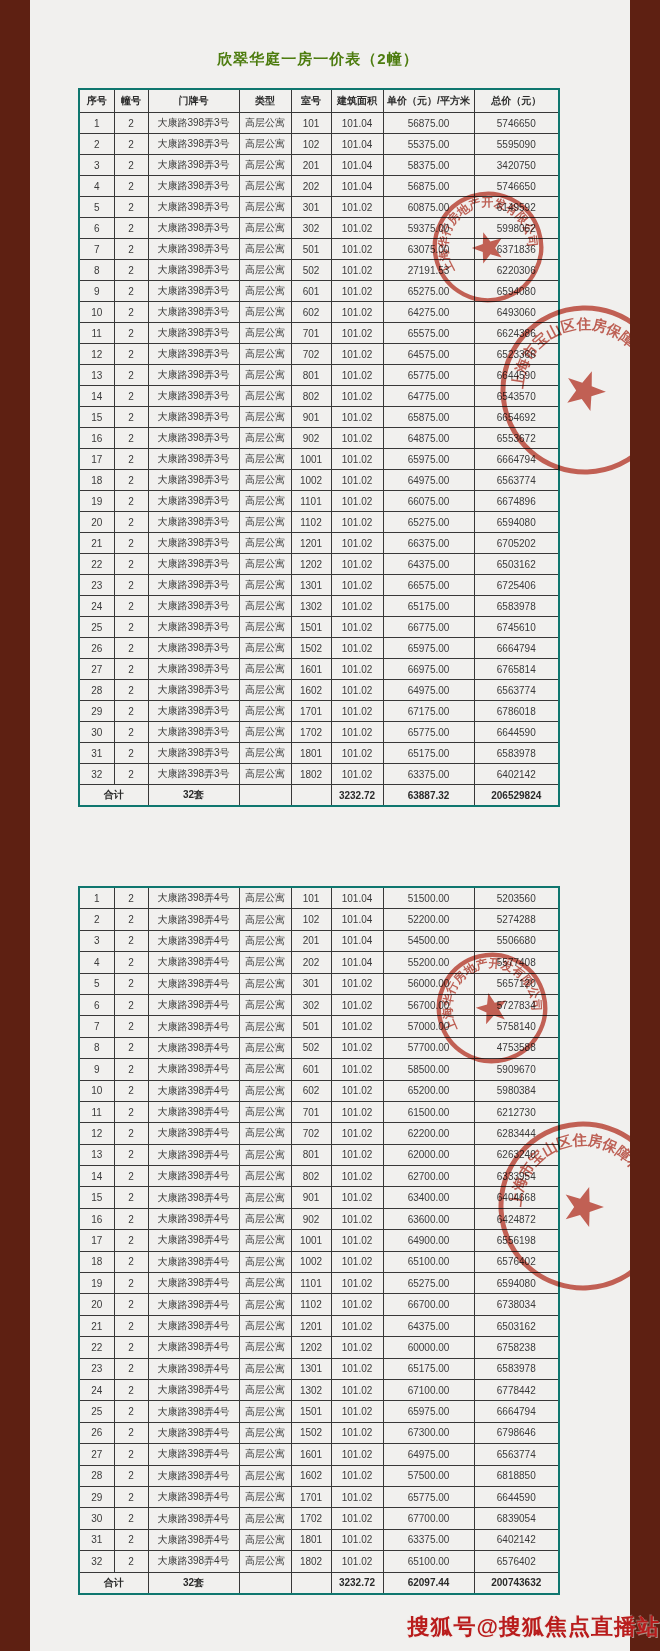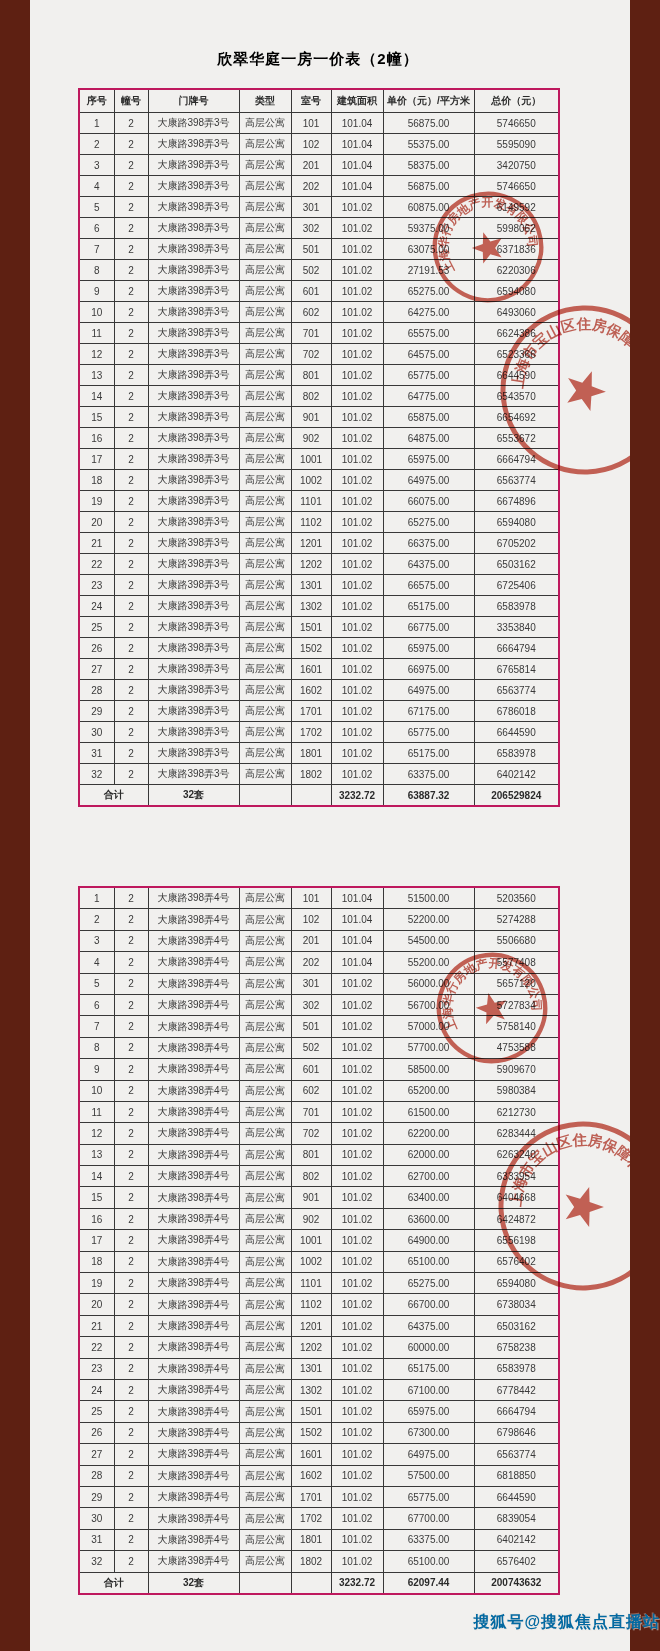--- a/index.html
+++ b/index.html
@@ -7,28 +7,28 @@
     position:relative;width:660px;height:1651px;overflow:hidden;
     background:#f1f0ee;
     font-family:"Liberation Sans","DejaVu Sans",sans-serif;
     color:#333;
   }
   .side-strip{position:absolute;top:0;width:30px;height:1651px;background:#5e2012;z-index:10;}
   .side-strip.left{left:0;}
   .side-strip.right{left:630px;}
   .doc-title{
     position:absolute;left:78px;width:480px;top:50px;
-    text-align:center;font-size:15px;font-weight:bold;color:#000000;
+    text-align:center;font-size:15px;font-weight:bold;color:#4d7c0f;
     letter-spacing:1px;z-index:2;
   }
   table.price-table{
     position:absolute;left:78px;width:480px;
     border-collapse:collapse;table-layout:fixed;
     font-size:10px;color:#3a3a3a;z-index:2;
-    border:2px solid #be185d;
+    border:2px solid #0f766e;
   }
   table.t1{top:88px;}
   table.t2{top:886px;}
   .price-table th,.price-table td{
     border:1px solid #383838;text-align:center;vertical-align:middle;
     padding:0 1px;overflow:hidden;white-space:nowrap;
   }
   .price-table th{height:22px;font-size:10px;font-weight:bold;color:#2b2b2b;}
   .t1 td{height:20px;}
   .t2 td{height:20.4px;}
@@ -36,21 +36,21 @@
   .col-seq{width:35px;} .col-bld{width:34px;} .col-door{width:91px;}
   .col-type{width:52px;} .col-room{width:40px;} .col-area{width:52px;}
   .col-unit{width:91px;} .col-total{width:85px;}
   .stamp{position:absolute;z-index:5;opacity:.78;mix-blend-mode:multiply;pointer-events:none;}
   .stamp svg{display:block;}
   .stamp-ring{fill:none;stroke:#bf3a2b;}
   .stamp-text{fill:#b8392a;font-weight:bold;font-family:"Liberation Sans","DejaVu Sans",sans-serif;}
   .stamp-star{fill:#bf3a2b;}
   .watermark{
     position:absolute;top:1612px;right:0px;z-index:30;
-    font-size:16px;font-weight:bold;color:#0369a1;letter-spacing:1px;
+    font-size:22px;font-weight:bold;color:#b91c1c;letter-spacing:1px;
     text-shadow:1px 1px 0 rgba(236,228,222,.55), -1px -1px 0 rgba(236,228,222,.35);
     white-space:nowrap;
   }
 </style>
 </head>
 <body>
 
 <div class="canvas">
 
   <div class="doc-title">欣翠华庭一房一价表（2幢）</div>
@@ -320,21 +320,21 @@
           <td>6583978</td>
         </tr>
         <tr>
           <td>25</td>
           <td>2</td>
           <td>大康路398弄3号</td>
           <td>高层公寓</td>
           <td>1501</td>
           <td>101.02</td>
           <td>66775.00</td>
-          <td>3353840</td>
+          <td>6745610</td>
         </tr>
         <tr>
           <td>26</td>
           <td>2</td>
           <td>大康路398弄3号</td>
           <td>高层公寓</td>
           <td>1502</td>
           <td>101.02</td>
           <td>65975.00</td>
           <td>6664794</td>

